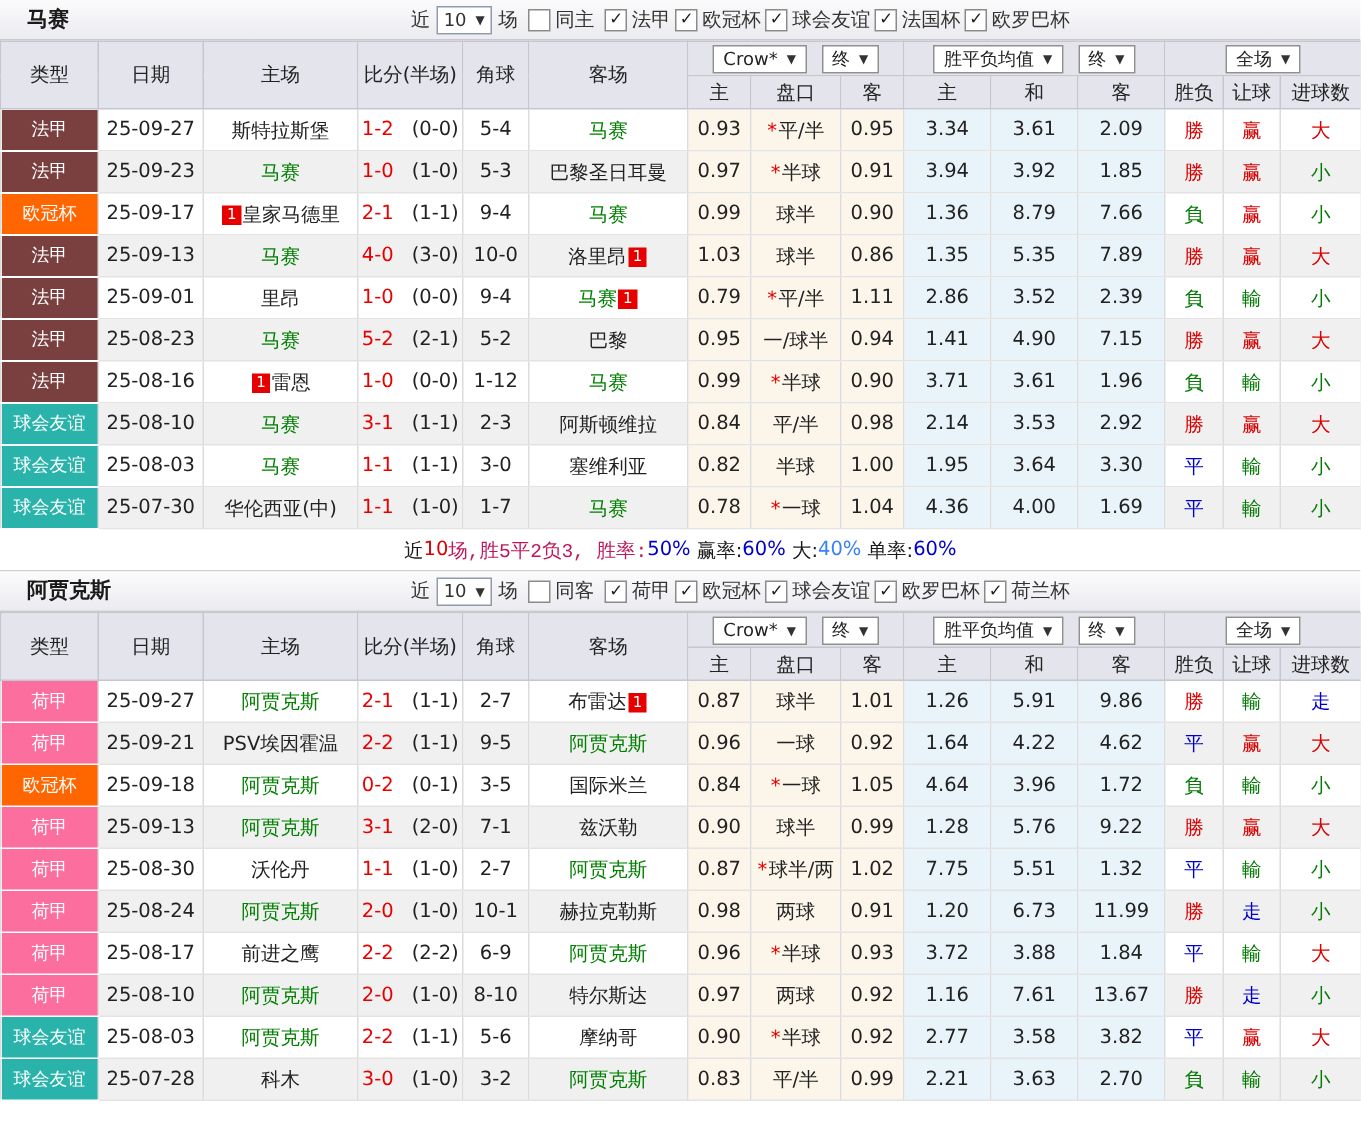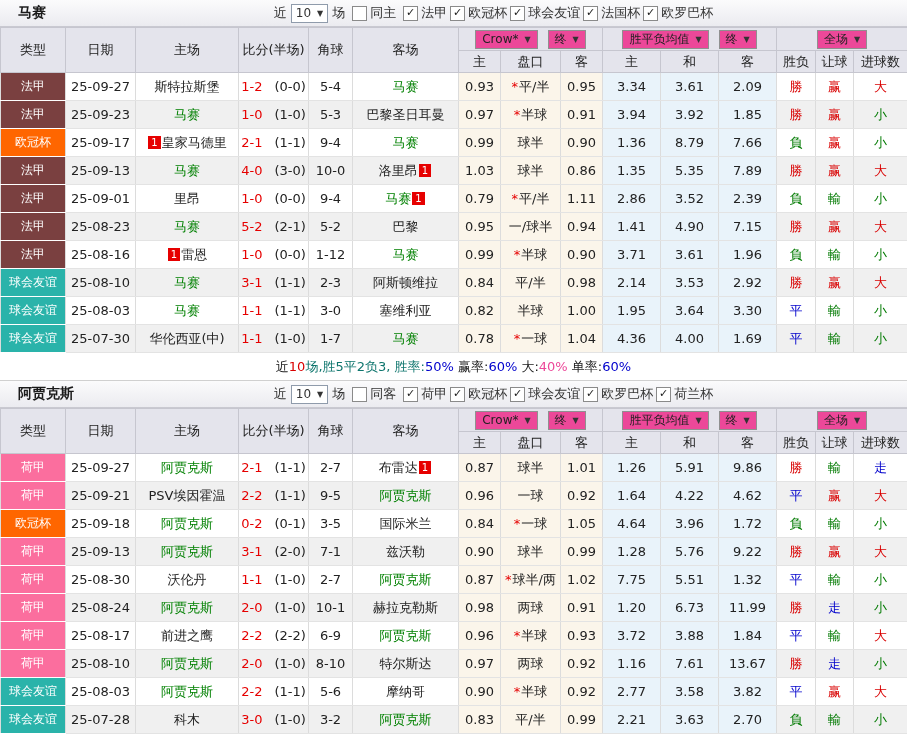--- a/index.html
+++ b/index.html
@@ -32,21 +32,21 @@
          font-size:11px;line-height:12px;text-align:center;color:#1a1a1a;vertical-align:-2px;
          margin-right:1px;cursor:pointer;}
   .flt-item{display:inline-flex;align-items:center;gap:2px;margin-left:3px;}
 
   
   table{border-collapse:collapse;table-layout:fixed;width:907px;font-size:13px;}
   th,td{overflow:hidden;white-space:nowrap;text-align:center;padding:0;}
   thead th{background:#e4e4ec;border:1px solid #c6c6cf;font-weight:normal;color:#222;
          height:21px;font-size:13px;}
   thead tr.hdr-top th{height:22px;}
-  .dd{display:inline-flex;align-items:center;gap:6px;background:#ec4899;border:1px solid #909090;
+  .dd{display:inline-flex;align-items:center;gap:6px;background:#ffffff;border:1px solid #909090;
          padding:0 6px;height:17px;font-size:12px;color:#222;cursor:pointer;}
   .dd-wrap{display:flex;justify-content:center;gap:10px;align-items:center;}
   tbody td{border-right:1px solid #dcdcdc;border-left:1px solid #dcdcdc;
          border-bottom:1px solid #e3e3e3;height:27px;background:#fff;}
   tr.even td{background:#f0f0f0;}
   td.cream, tr.even td.cream{background:#fbf5ea;}
   td.blue, tr.even td.blue{background:#e9f3fa;}
   td.type{color:#fff;font-size:12px;border-bottom:1px solid #fff;}
   .green{color:#008000;}
   .sc{color:#e60000;}
@@ -340,26 +340,26 @@
           <td class="c-blue">平</td>
           <td class="c-green">輸</td>
           <td class="c-green">小</td>
         </tr>
       </tbody>
   </table>
 
   <div class="summary">
       <span style="color: rgb(26, 26, 26);">近</span>
       <span style="color: rgb(217, 0, 0);">10</span>
-      <span style="color: #0f766e;">场,胜5平2负3, 胜率:</span>
+      <span style="color: #be185d; font-family: Liberation Mono, monospace;">场,胜5平2负3, 胜率:</span>
       <span style="color: rgb(0, 0, 204);">50%</span>
       <span style="color: rgb(26, 26, 26);"> 赢率:</span>
       <span style="color: rgb(0, 0, 204);">60%</span>
       <span style="color: rgb(26, 26, 26);"> 大:</span>
-      <span style="color: #ec4899;">40%</span>
+      <span style="color: #3b82f6;">40%</span>
       <span style="color: rgb(26, 26, 26);"> 单率:</span>
       <span style="color: rgb(0, 0, 204);">60%</span>
     </div>
 
   <div class="section-bar">
     <span class="team">阿贾克斯</span>
     <span class="filters">
       <span>近</span>
       <span class="num-select">
         <span>10</span>

